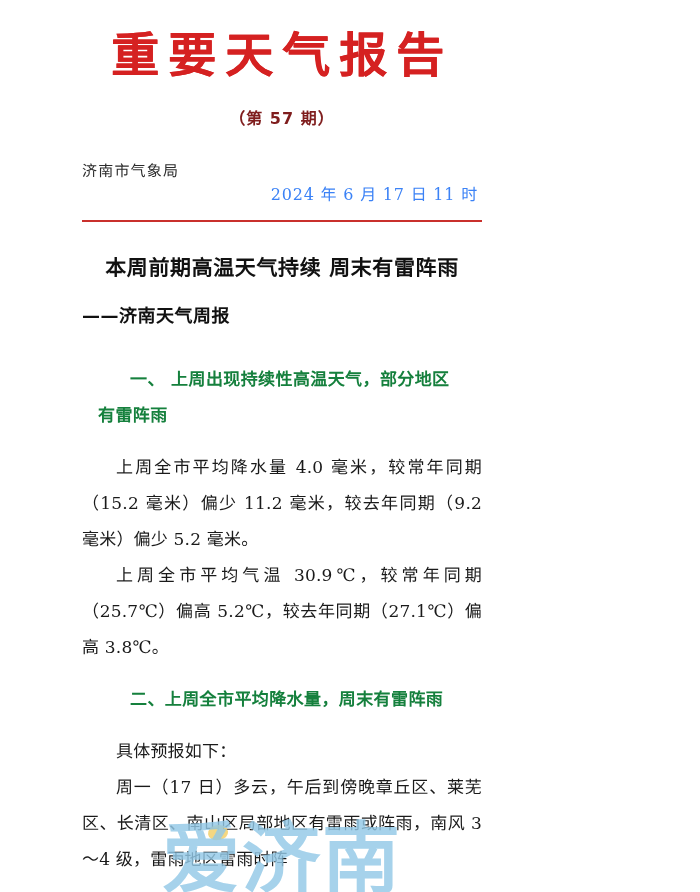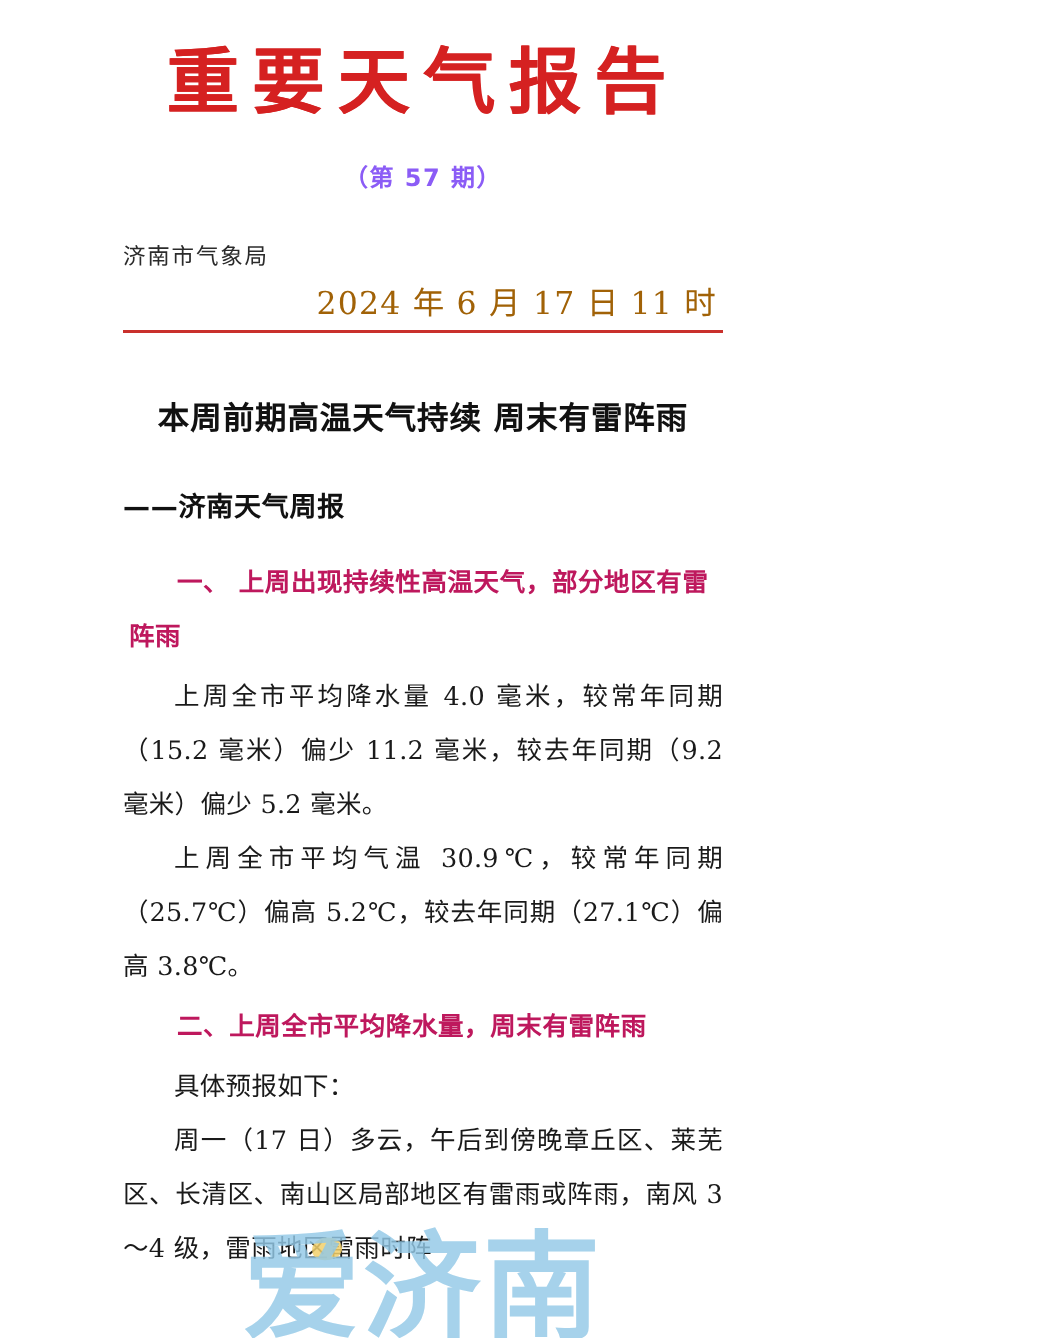--- a/index.html
+++ b/index.html
@@ -38,54 +38,54 @@
     text-shadow: 0.5px 0 0 #d52121;
   }
   .issue-line {
     margin: 0;
     padding-top: 20px;
     text-align: center;
     font-family: "DejaVu Sans", "Liberation Sans", sans-serif;
     font-weight: 700;
     font-size: 16px;
     letter-spacing: 1px;
-    color: #8b5cf6;
+    color: #7f1d1d;
   }
 
   
   .issuer-block {
     position: relative;
     margin-top: 26px;
     height: 56px;
   }
   .issuer-names {
     font-size: 15px;
     line-height: 21px;
     letter-spacing: 1.2px;
     color: #2b2b2b;
     margin-top: 32px;
   }
   .issue-date {
     position: absolute;
     right: 4px;
-    bottom: 2px;
-    font-size: 21px;
+    bottom: 12px;
+    font-size: 16px;
     letter-spacing: 0.8px;
-    color: #a16207;
+    color: #3b82f6;
   }
   .red-rule {
     height: 0;
     border: 0;
     border-top: 2px solid #c9302c;
     margin: 3px 0 0 0;
   }
 
   
   .headline {
-    margin: 16px;
+    margin: 5px;
     padding-top: 26px;
     text-align: center;
     font-family: "DejaVu Sans", "Liberation Sans", sans-serif;
     font-weight: 700;
     font-size: 21px;
     letter-spacing: 0.6px;
     line-height: 1.5;
     color: #111111;
   }
   .subheadline {
@@ -98,28 +98,28 @@
     font-size: 18px;
     letter-spacing: 0.5px;
     color: #111111;
   }
 
   
   .body-area {
     padding-top: 18px;
   }
   .sec-heading {
-    margin: 4px;
+    margin: 16px;
     font-family: "DejaVu Sans", "Liberation Sans", sans-serif;
     font-weight: 700;
     font-size: 17px;
     line-height: 36px;
     letter-spacing: 0.4px;
     text-indent: 32px;
-    color: #be185d;
+    color: #15803d;
   }
   .para {
     margin: 0;
     font-size: 17px;
     line-height: 36px;
     letter-spacing: 0.2px;
     text-indent: 34px;
     text-align: justify;
     text-justify: inter-ideograph;
     color: #1a1a1a;

